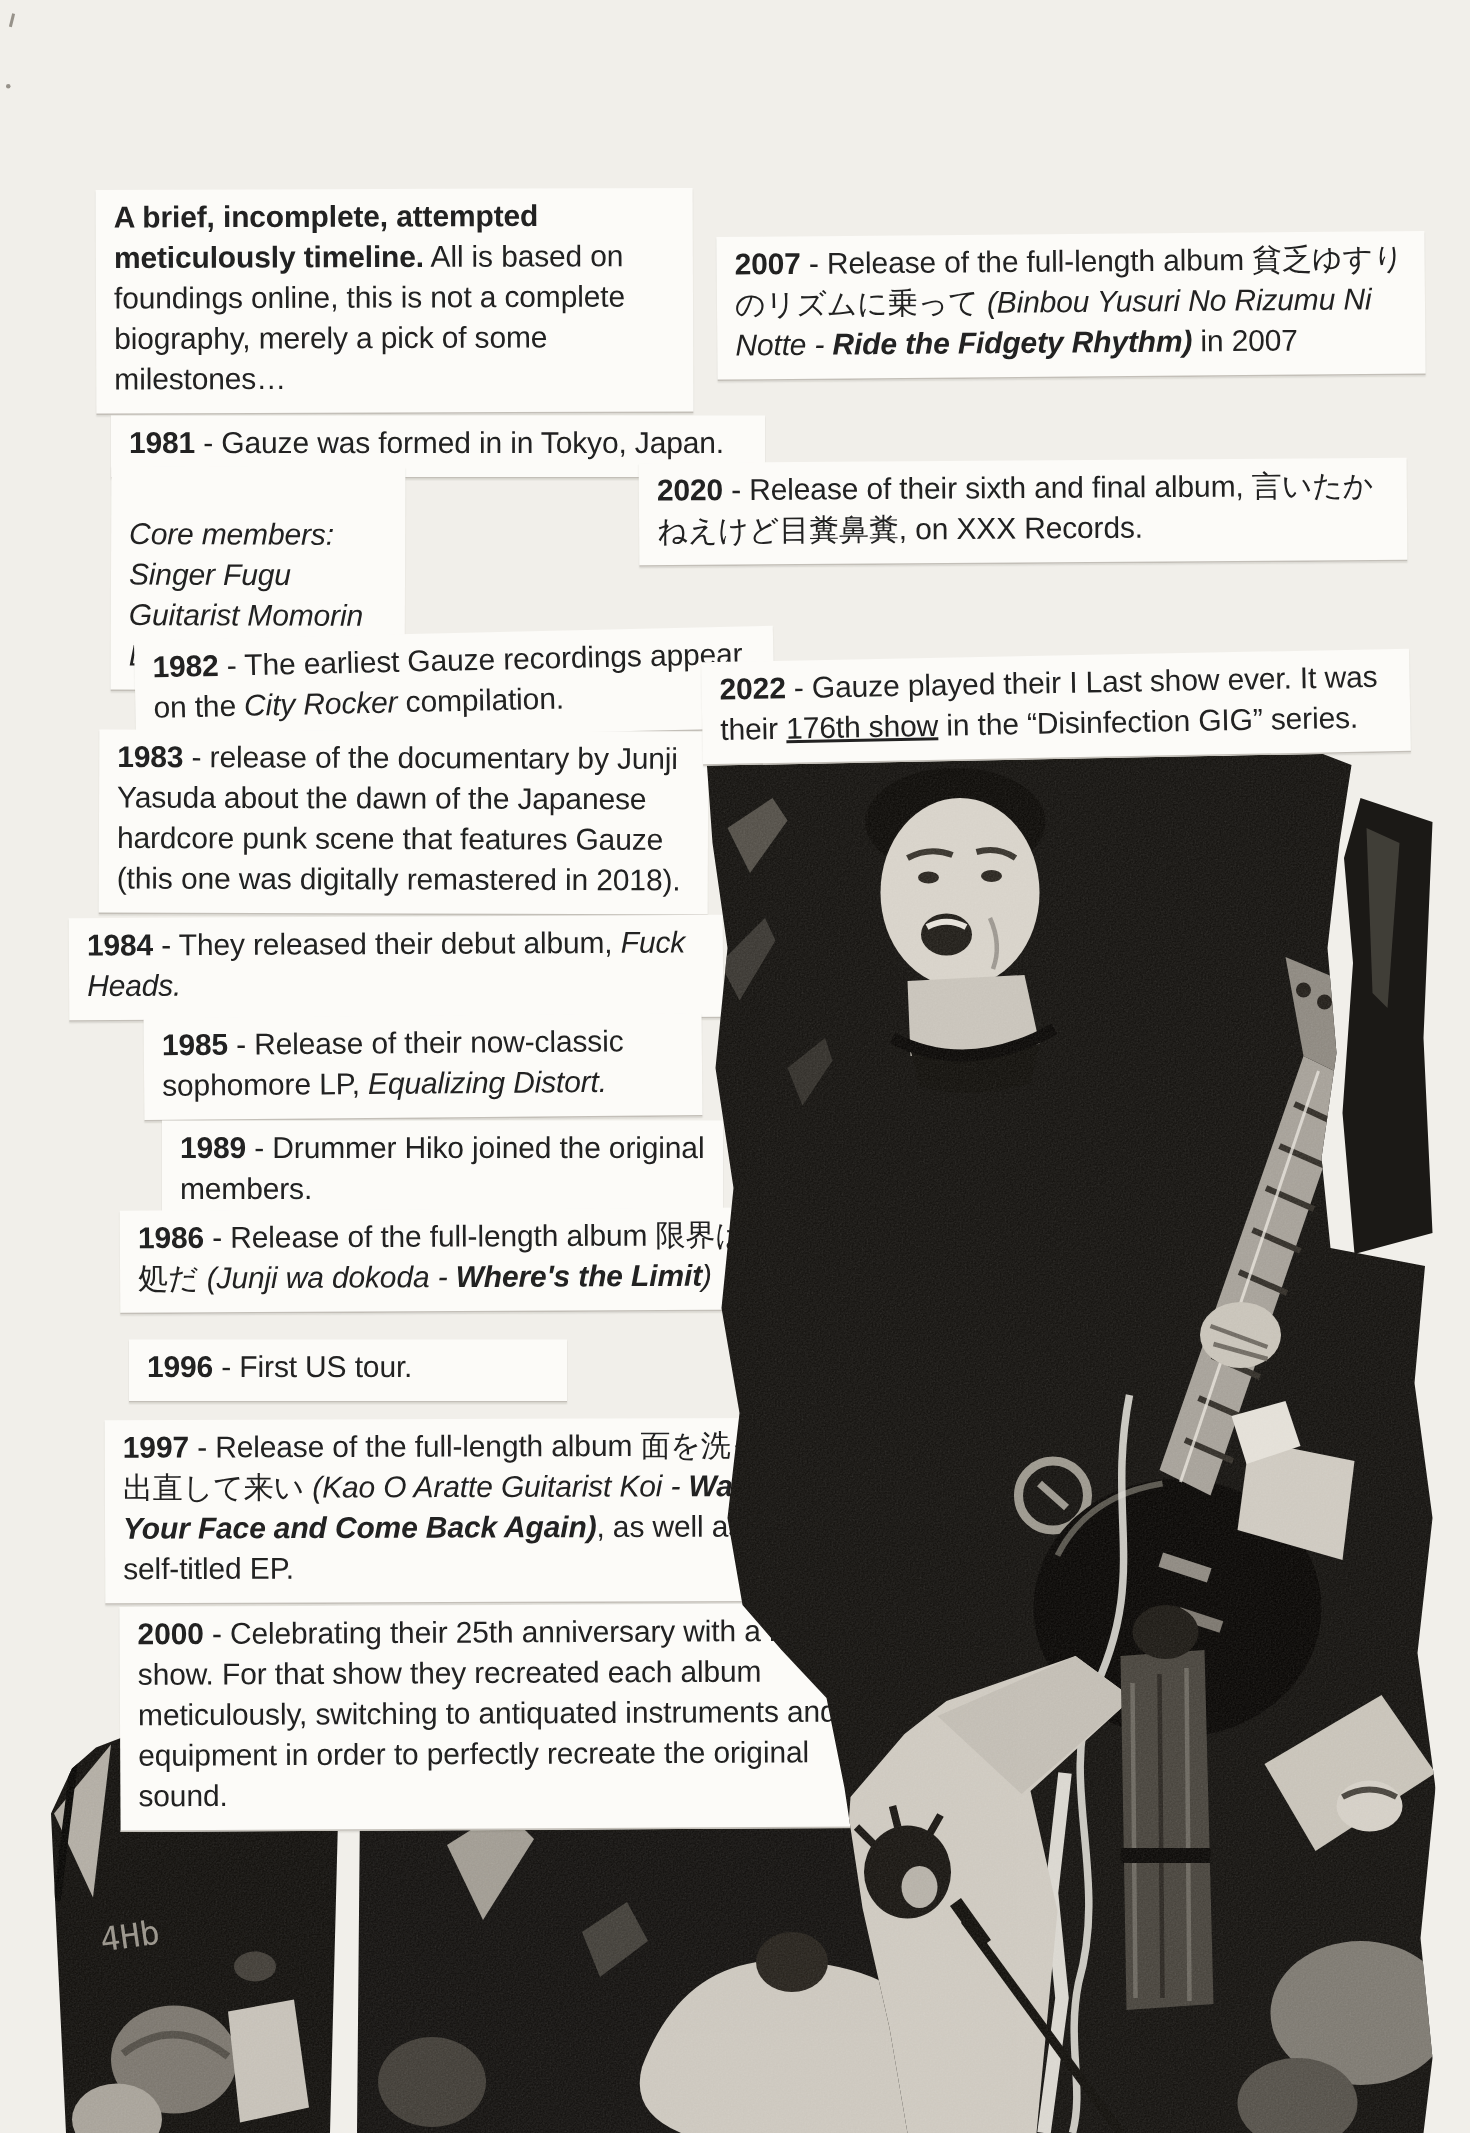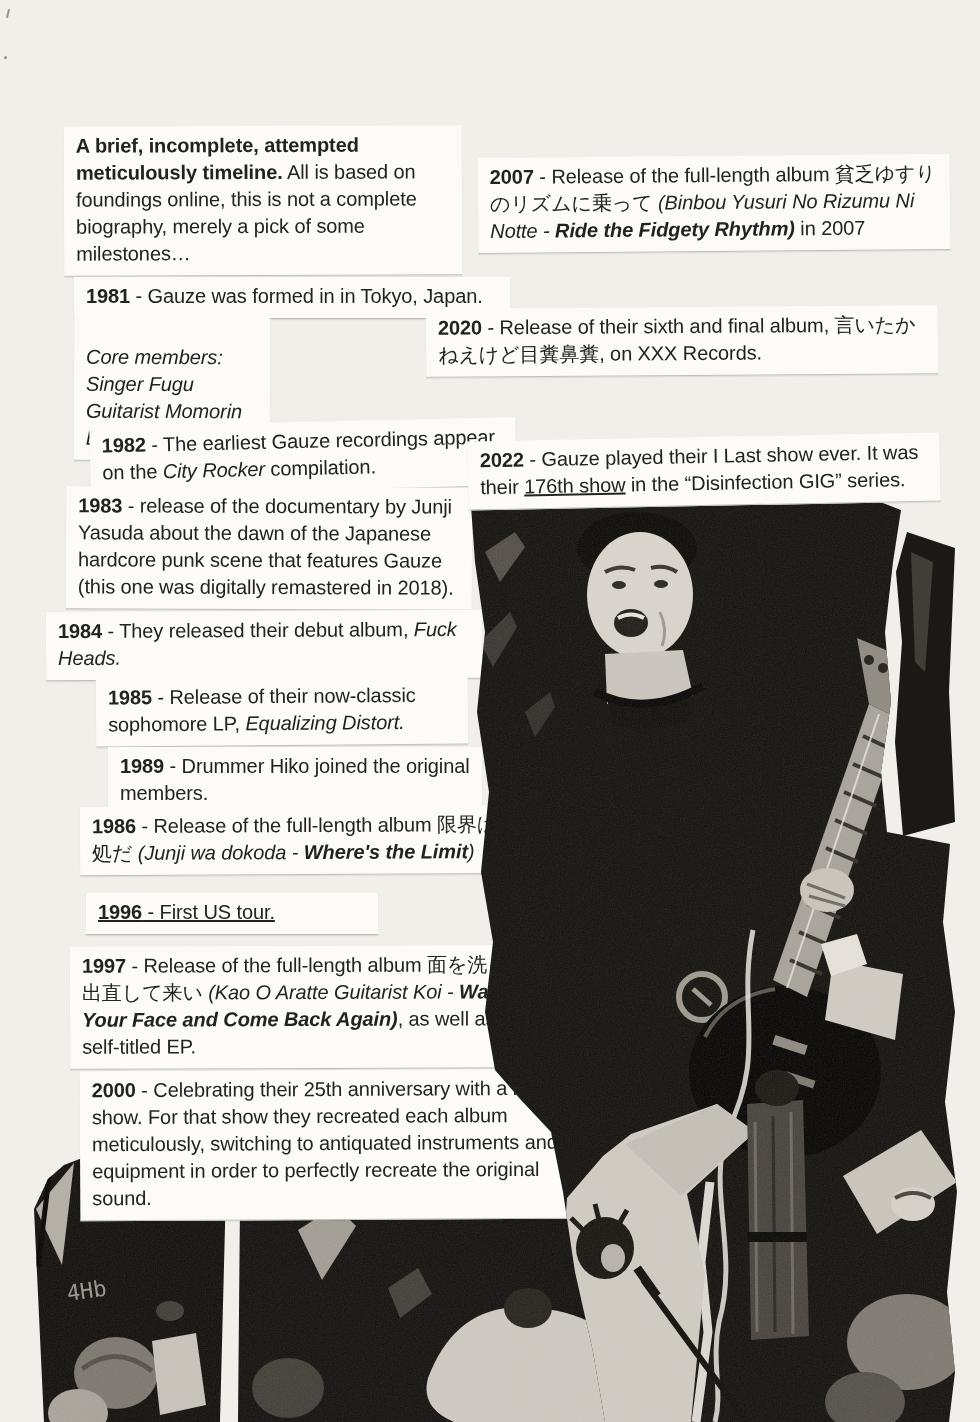--- a/index.html
+++ b/index.html
@@ -78,21 +78,21 @@
   </div>
 
   <div class="strip" style="left:96px;top:747px;width:350px;margin-left:12px;">
     <span><span class="b">1989</span><span> - Drummer Hiko joined the original members.</span></span>
   </div>
 
   <div class="strip" style="left:80px;top:806px;width:430px;transform:rotate(-0.3deg)">
     <span><span class="b">1986</span><span> - Release of the full-length album 限界は何処だ </span><span class="i">(Junji wa dokoda - </span><span class="b i">Where's the Limit</span><span class="i">)</span></span>
   </div>
 
-  <div class="strip" style="left:86px;top:893px;width:268px;text-decoration:underline;">
+  <div class="strip" style="left:86px;top:893px;width:268px;">
     <span><span class="b">1996</span><span> - First US tour.</span></span>
   </div>
 
   <div class="strip" style="left:70px;top:946px;width:460px;transform:rotate(-0.2deg)">
     <span><span class="b">1997</span><span> - Release of the full-length album 面を洗って出直して来い </span><span class="i">(Kao O Aratte Guitarist Koi - </span><span class="b i">Wash Your Face and Come Back Again)</span><span>, as well as a self-titled EP.</span></span>
   </div>
 
   <div class="strip" style="left:80px;top:1070px;width:472px;transform:rotate(-0.3deg)">
     <span><span class="b">2000</span><span> - Celebrating their 25th anniversary with a live show. For that show they recreated each album meticulously, switching to antiquated instruments and equipment in order to perfectly recreate the original sound.</span></span>
   </div>

